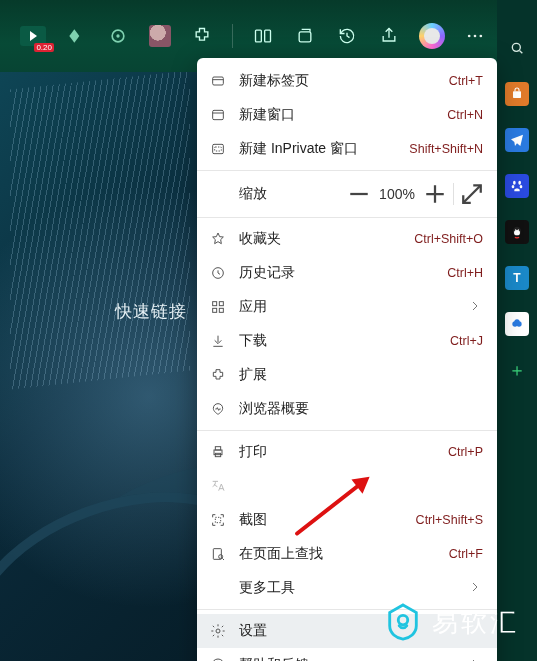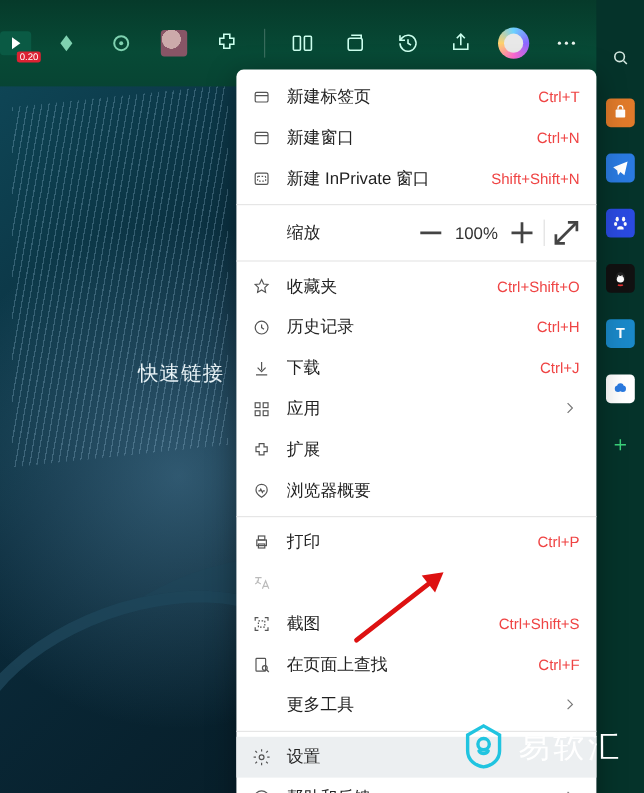--- a/index.html
+++ b/index.html
@@ -52,20 +52,21 @@
 
   
   .topbar {
     position: absolute;
     top: 0; left: 0;
     width: 537px; height: 72px;
     background: linear-gradient(#063a2a, #074a36 60%, #074433);
     display: flex;
     align-items: center;
     gap: 18px;
+    padding-left: 20px;
   }
   .topbar .tbicon {
     width: 26px; height: 26px;
     display: flex; align-items: center; justify-content: center;
     color: #cde8dc;
     border-radius: 4px;
     position: relative;
   }
   .topbar .tbicon svg { width: 20px; height: 20px; }
   .paused {
@@ -154,21 +155,21 @@
   .mi.hovered { background: #eceff1; }
   .mi.disabled { color: #aaa; }
   .mi .ico {
     width: 18px; height: 18px;
     display:flex;align-items:center;justify-content:center;
     color: #555;
     flex: none;
   }
   .mi.disabled .ico { color: #bbb; }
   .mi .lbl { flex: 1; white-space: nowrap; }
-  .mi .sc  { color: #ef4444; font-size: 12.5px; }
+  .mi .sc  { color: #7f1d1d; font-size: 12.5px; }
   .mi .chev { color: #777; }
   .mi svg { width: 16px; height: 16px; stroke: currentColor; fill:none; stroke-width:1.5; }
   .sep { height: 1px; background: #e6e6e6; margin: 4px 0; }
 
   .zoomrow {
     display:flex; align-items:center;
     height: 38px; padding: 0 10px 0 42px; gap: 1px;
   }
   .zoomrow .zlabel { flex:1; }
   .zoomrow .zbtn {
@@ -415,42 +416,42 @@
           <path d="M12 8v4l3 2"></path>
         </svg>
       </span>
     <span class="lbl">历史记录</span>
     <span class="sc">Ctrl+H</span>
   </div>
 
   <div class="mi">
     <span class="ico">
         <svg viewBox="0 0 24 24">
-          <path d="M12 4v10"></path>
-          <path d="M7 11l5 5 5-5"></path>
-          <path d="M5 20h14"></path>
-        </svg>
-      </span>
-    <span class="lbl">下载</span>
-    <span class="sc">Ctrl+J</span>
-  </div>
-
-  <div class="mi">
-    <span class="ico">
-        <svg viewBox="0 0 24 24">
           <rect x="4" y="4" width="6" height="6"></rect>
           <rect x="14" y="4" width="6" height="6"></rect>
           <rect x="4" y="14" width="6" height="6"></rect>
           <rect x="14" y="14" width="6" height="6"></rect>
         </svg>
       </span>
     <span class="lbl">应用</span>
     <span class="chev"><svg viewBox="0 0 24 24">
           <path d="M9 6l6 6-6 6"></path>
         </svg></span>
+  </div>
+
+  <div class="mi">
+    <span class="ico">
+        <svg viewBox="0 0 24 24">
+          <path d="M12 4v10"></path>
+          <path d="M7 11l5 5 5-5"></path>
+          <path d="M5 20h14"></path>
+        </svg>
+      </span>
+    <span class="lbl">下载</span>
+    <span class="sc">Ctrl+J</span>
   </div>
 
   <div class="mi">
     <span class="ico">
         <svg viewBox="0 0 24 24">
           <path d="M9 4h6v4h4v6h-4v4H9v-4H5V8h4z"></path>
         </svg>
       </span>
     <span class="lbl">扩展</span>
   </div>

